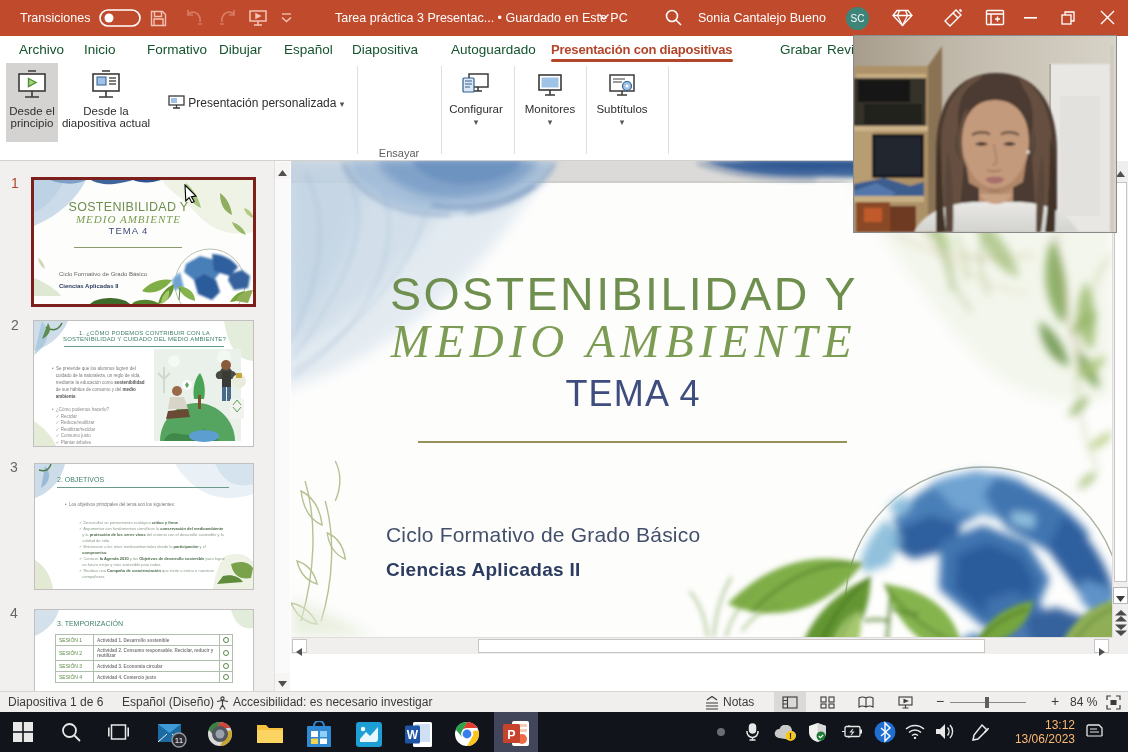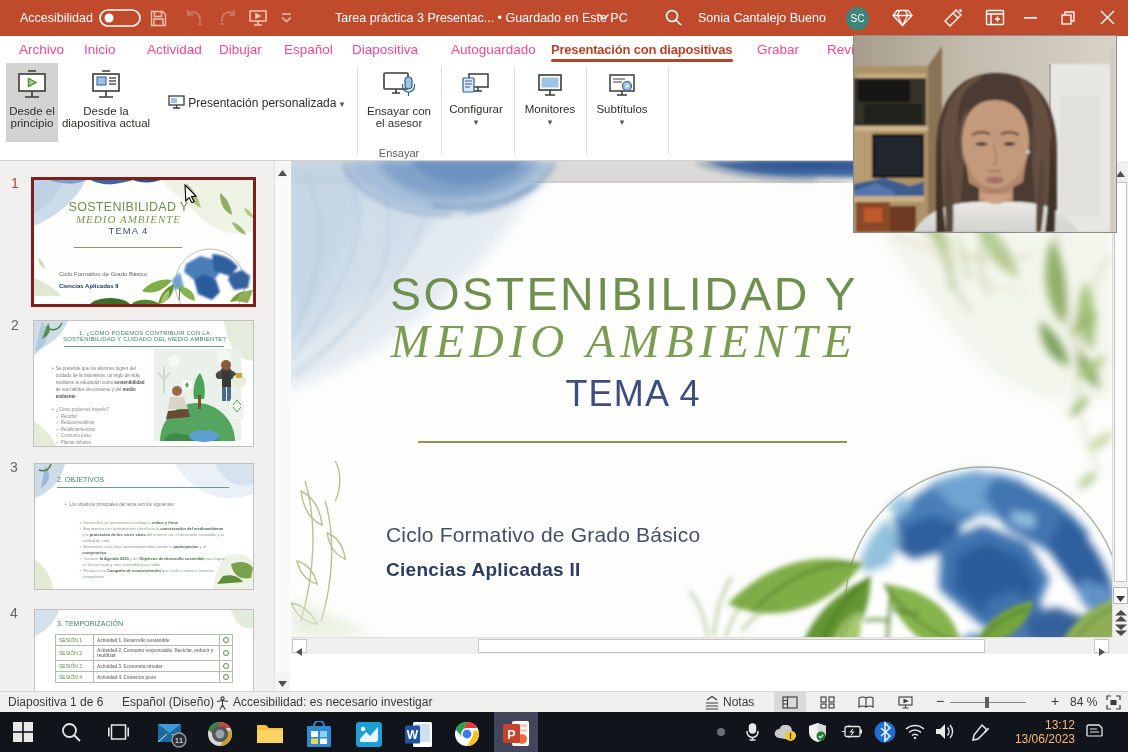--- a/index.html
+++ b/index.html
@@ -3,21 +3,21 @@
 <style>
 *{margin:0;padding:0;box-sizing:border-box}
 html,body{width:1128px;height:752px;overflow:hidden}
 #root{position:absolute;top:0;left:0;width:1128px;height:752px;font-family:"Liberation Sans",sans-serif;background:#fff;overflow:hidden}
 .abs{position:absolute}
 
 #titlebar{position:absolute;top:0;left:0;width:1128px;height:36px;background:#c04a2c;color:#fff}
 #titlebar .t{position:absolute;font-size:12.5px;top:11px;white-space:nowrap}
 
 #tabs{position:absolute;top:36px;left:0;width:1128px;height:26px;background:#fff}
-#tabs .tab{position:absolute;top:6px;font-size:13.5px;color:#ec4899;white-space:nowrap}
+#tabs .tab{position:absolute;top:6px;font-size:13.5px;color:#14532d;white-space:nowrap}
 #tabs .sel{color:#b3452a;font-weight:bold;font-size:13px;letter-spacing:-0.2px}
 #selunder{position:absolute;top:59px;height:3px;background:#b3452a;border-radius:2px}
 
 #ribbon{position:absolute;top:62px;left:0;width:908px;height:99px;background:#fff;border-bottom:1px solid #d3d1cf}
 .rbtn{position:absolute;top:2px;text-align:center;font-size:11.5px;color:#302e2c}
 .rlabel{position:absolute;top:85px;font-size:11px;color:#605e5c;text-align:center;white-space:nowrap}
 .rsep{position:absolute;top:4px;height:88px;width:1px;background:#e1dfdd}
 .chev{font-size:9px;color:#555}
 
 #panel{position:absolute;top:161px;left:0;width:290px;height:530px;background:#f1f0ef;overflow:hidden}
@@ -36,21 +36,21 @@
 #status .s{position:absolute;top:3px;white-space:nowrap}
 
 #taskbar{position:absolute;top:712px;left:0;width:1128px;height:40px;background:#11141b}
 
 #webcam{position:absolute;top:36px;left:854px;width:262px;height:196px;background:#c9c3b6;overflow:hidden;box-shadow:0 0 0 1px #8a8a8a}
 </style></head>
 <body>
 <div id="root">
 
 <div id="titlebar">
-  <span class="t" style="left:20px">Accesibilidad</span>
+  <span class="t" style="left:20px">Transiciones</span>
   <svg class="abs" style="left:99px;top:9px" width="42" height="18" viewBox="0 0 42 18">
     <rect x="1" y="1" width="40" height="16" rx="8" fill="none" stroke="#fff" stroke-width="1.6"></rect>
     <circle cx="10" cy="9" r="4.5" fill="#fff"></circle>
   </svg>
   <svg class="abs" style="left:149px;top:9px" width="19" height="19" viewBox="0 0 19 19" fill="none" stroke="#f3c4b4" stroke-width="1.4">
     <path d="M2.5 2.5h11l3 3v11h-14z"></path>
         <path d="M5.5 2.5v5h7v-5M5 16v-6h9v6"></path>
   </svg>
   <svg class="abs" style="left:184px;top:9px;opacity:.45" width="20" height="19" viewBox="0 0 20 19" fill="none" stroke="#f0b7a5" stroke-width="1.7">
     <path d="M4 5c7-5 13 1 12 8"></path>
@@ -103,27 +103,27 @@
         <path d="M4 4V1h9v9h-3"></path>
   </svg>
   <svg class="abs" style="left:1100px;top:10px" width="15" height="15" viewBox="0 0 15 15" stroke="#fff" stroke-width="1.4">
         <path d="M1 1l13 13M14 1L1 14"></path>
       </svg>
 </div>
 
 <div id="tabs">
   <span class="tab" style="left:19px">Archivo</span>
   <span class="tab" style="left:84px">Inicio</span>
-  <span class="tab" style="left:147px">Actividad</span>
+  <span class="tab" style="left:147px">Formativo</span>
   <span class="tab" style="left:219px">Dibujar</span>
   <span class="tab" style="left:284px">Español</span>
   <span class="tab" style="left:352px">Diapositiva</span>
   <span class="tab" style="left:451px">Autoguardado</span>
   <span class="tab sel" style="left:551px">Presentación con diapositivas</span>
-  <span class="tab" style="left:757px">Grabar</span>
+  <span class="tab" style="left:780px">Grabar</span>
   <span class="tab" style="left:827px">Revisar</span>
 </div>
 <div id="selunder" style="left:551px;width:182px"></div>
 
 <div id="ribbon">
   <div class="abs" style="left:6px;top:1px;width:52px;height:79px;background:#d5d3d1"></div>
   <div class="rbtn" style="left:6px;width:52px">
     <svg width="34" height="34" viewBox="0 0 34 34" style="margin-top:5px" fill="none" stroke="#3b3a39" stroke-width="1.6">
       <rect x="4" y="5" width="26" height="17" fill="#fff"></rect>
           <path d="M17 22v6M10 28h14M13 2h8"></path>
@@ -142,29 +142,20 @@
   </div>
   <div class="abs" style="left:168px;top:33px;width:188px;font-size:12px;color:#302e2c">
     <svg width="17" height="15" viewBox="0 0 17 15" style="vertical-align:-3px" fill="none" stroke="#3b3a39" stroke-width="1.3">
       <rect x="1" y="1" width="15" height="9" fill="#fff"></rect>
           <rect x="3" y="3" width="6" height="5" fill="#9fc3e7" stroke="none"></rect>
           <path d="M8.5 10v3M5 13h7"></path>
     </svg>
     Presentación personalizada <span class="chev">▾</span>
   </div>
   <div class="rsep" style="left:357px"></div>
-  <div class="rbtn" style="left:360px;width:78px">
-    <svg width="36" height="34" viewBox="0 0 36 34" style="margin-top:5px" fill="none" stroke="#3b3a39" stroke-width="1.6">
-      <rect x="3" y="4" width="24" height="16" rx="1" fill="#fff"></rect>
-          <path d="M11 24h8M15 20v4"></path>
-      <rect x="24" y="8" width="7" height="12" rx="3.5" fill="#9fc3e7" stroke="#2f5f8f" stroke-width="1.2"></rect>
-      <path d="M21.5 15v2a6 6 0 0012 0v-2M27.5 23v4" stroke="#2f5f8f" stroke-width="1.2"></path>
-    </svg>
-    <div>Ensayar con<br>el asesor</div>
-  </div>
   <div class="rsep" style="left:441px"></div>
   <div class="rbtn" style="left:438px;width:76px">
     <svg width="30" height="30" viewBox="0 0 30 30" style="margin-top:7px" fill="none" stroke="#3b3a39" stroke-width="1.5">
       <rect x="8" y="3" width="19" height="13" fill="#fff"></rect>
           <path d="M17 16v4M13 20h8"></path>
       <rect x="2" y="7" width="11" height="14" rx="1" fill="#dce9f5" stroke="#2f5f8f" stroke-width="1.2"></rect>
       <path d="M4 10h7M4 13h7M4 16h5" stroke="#2f5f8f" stroke-width="1"></path>
     </svg>
     <div>Configurar<br><span class="chev">▾</span></div>
   </div>

